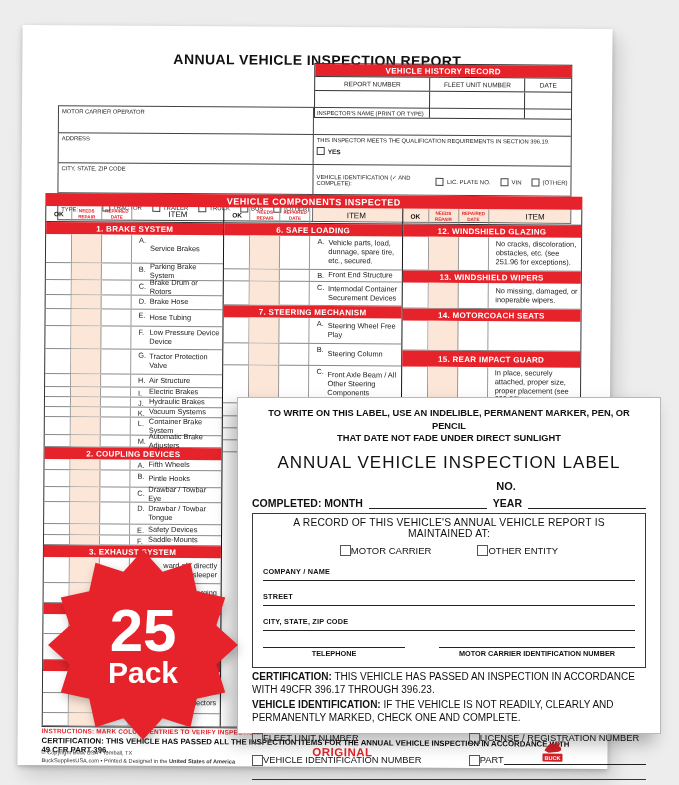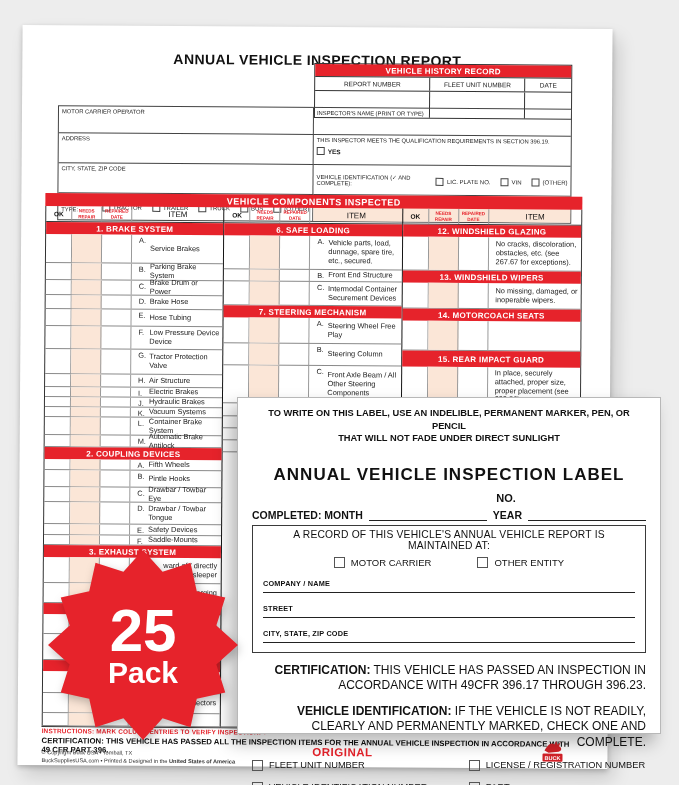--- a/index.html
+++ b/index.html
@@ -59,34 +59,34 @@
   .instr{position:absolute;top:702px;left:24px;font-size:6.4px;color:#e6232b;font-weight:bold;letter-spacing:.2px;}
   .certline{position:absolute;top:711px;left:24px;width:537px;font-size:7.8px;font-weight:bold;color:#111;}
   .copyr{position:absolute;top:723px;left:24px;font-size:5.6px;color:#333;line-height:1.5;}
   .original{position:absolute;top:719px;left:240px;width:170px;text-align:center;font-size:11.5px;font-weight:bold;color:#e6232b;letter-spacing:.5px;}
   .buck-logo{position:absolute;top:708px;left:522px;width:26px;height:28px;}
 
   
   .card{position:absolute;left:237px;top:397px;width:424px;height:337px;background:#fff;border:1px solid #b8b8b8;
     box-shadow:-7px 9px 16px rgba(0,0,0,.28);z-index:6;padding:9px 14px;box-sizing:border-box;color:#111;}
   .warn{font-size:9.3px;font-weight:bold;text-align:center;line-height:1.35;}
-  .card-title{font-size:17px;font-weight:bold;text-align:center;letter-spacing:1px;margin-top:20px;}
+  .card-title{font-size:17px;font-weight:normal;text-align:center;letter-spacing:1px;margin-top:8px;}
   .no-line{font-size:11px;font-weight:bold;margin-top:7px;padding-left:62%;}
   .completed{display:flex;align-items:flex-end;font-size:10.5px;font-weight:bold;margin-top:5px;gap:6px;}
   .uline{flex:1;border-bottom:1.5px solid #222;height:10px;}
   .recbox{border:1.5px solid #3a3a3a;margin-top:4px;padding:3px 10px 9px;}
   .rec-head{font-size:10.3px;text-align:center;letter-spacing:.2px;}
   .cb-row{display:flex;justify-content:center;gap:46px;margin-top:6px;font-size:9.5px;}
-  .cbitem{display:flex;align-items:center;gap:6px;font-weight:normal;}
+  .cbitem{display:flex;align-items:center;font-weight:normal;}
   .cbx2{width:11px;height:11px;border:1.3px solid #555;flex:none;box-sizing:border-box;}
   .field{border-bottom:1.3px solid #222;padding-bottom:4px;margin-top:11px;font-size:7.3px;font-weight:bold;letter-spacing:.2px;}
   .telrow{display:flex;gap:34px;margin-top:16px;}
   .tl{border-top:1.3px solid #222;font-size:7.3px;font-weight:bold;text-align:center;padding-top:1px;}
   .tl1{width:42%;}.tl2{width:58%;}
-  .para{font-size:12px;margin-top:10px;line-height:1.3;text-align:right;}
+  .para{font-size:10px;margin-top:2px;line-height:1.3;}
   .cbgrid{display:grid;grid-template-columns:55% 45%;row-gap:11px;margin-top:9px;font-size:9.3px;}
   .other-line{flex:1;border-bottom:1.3px solid #222;height:9px;}
   .card-footer{margin-top:13px;border-top:1.4px solid #333;padding-top:3px;text-align:center;font-size:7.8px;color:#222;}
 
   
   .badge{position:absolute;left:48px;top:550px;width:190px;height:190px;z-index:7;filter:drop-shadow(2px 4px 5px rgba(0,0,0,.25));}
   .badge svg{position:absolute;inset:0;width:100%;height:100%;}
   .badge-text{position:absolute;inset:0;display:flex;flex-direction:column;align-items:center;justify-content:center;color:#fff;font-weight:bold;line-height:.95;}
   .badge-l1{font-size:60px;text-align:center;}
   .badge-l2{font-size:30px;text-align:center;}
@@ -203,21 +203,21 @@
               <span class="key">B.</span>
               <span class="txt">Parking Brake System</span>
             </div>
           </div>
           <div class="item-row" style="height: 15px;">
             <div class="cell ok-cell"></div>
             <div class="cell nr-cell"></div>
             <div class="cell rd-cell"></div>
             <div class="cell item-cell">
               <span class="key">C.</span>
-              <span class="txt">Brake Drum or Power</span>
+              <span class="txt">Brake Drum or Rotors</span>
             </div>
           </div>
           <div class="item-row" style="height: 14px;">
             <div class="cell ok-cell"></div>
             <div class="cell nr-cell"></div>
             <div class="cell rd-cell"></div>
             <div class="cell item-cell">
               <span class="key">D.</span>
               <span class="txt">Brake Hose</span>
             </div>
@@ -293,21 +293,21 @@
               <span class="key">L.</span>
               <span class="txt">Container Brake System</span>
             </div>
           </div>
           <div class="item-row" style="height: 12px;">
             <div class="cell ok-cell"></div>
             <div class="cell nr-cell"></div>
             <div class="cell rd-cell"></div>
             <div class="cell item-cell">
               <span class="key">M.</span>
-              <span class="txt">Automatic Brake Antilock</span>
+              <span class="txt">Automatic Brake Adjusters</span>
             </div>
           </div>
           <div class="sec-header" style="height: 12px;">2. COUPLING DEVICES</div>
           <div class="item-row" style="height: 11px;">
             <div class="cell ok-cell"></div>
             <div class="cell nr-cell"></div>
             <div class="cell rd-cell"></div>
             <div class="cell item-cell">
               <span class="key">A.</span>
               <span class="txt">Fifth Wheels</span>
@@ -541,21 +541,21 @@
 DATE</div>
         <div class="h-item">ITEM</div>
       </div>
       <div class="colbody">
           <div class="sec-header" style="height: 12px;">12. WINDSHIELD GLAZING</div>
           <div class="item-row" style="height: 34px;">
             <div class="cell ok-cell"></div>
             <div class="cell nr-cell"></div>
             <div class="cell rd-cell"></div>
             <div class="cell item-cell">
-              <span class="txt">No cracks, discoloration, obstacles, etc. (see 267.67 for exceptions).</span>
+              <span class="txt">No cracks, discoloration, obstacles, etc. (see 251.96 for exceptions).</span>
             </div>
           </div>
           <div class="sec-header" style="height: 12px;">13. WINDSHIELD WIPERS</div>
           <div class="item-row" style="height: 26px;">
             <div class="cell ok-cell"></div>
             <div class="cell nr-cell"></div>
             <div class="cell rd-cell"></div>
             <div class="cell item-cell">
               <span class="txt">No missing, damaged, or inoperable wipers.</span>
             </div>
@@ -611,21 +611,21 @@
       <path d="M5 14 C8 8 12 5 15 8 L16.5 4 L18 8 L21 5.5 L19.5 9.5 C22.5 11 22.5 14 19 15 L9 16 Z" fill="#d22128"></path>
       <rect x="3" y="17" width="20" height="8" rx="1" fill="#d22128"></rect>
       <text x="13" y="23.3" font-size="5.5" fill="#ffffff" text-anchor="middle" font-weight="bold" font-family="Liberation Sans, sans-serif">BUCK</text>
     </svg>
   </div>
 </div>
 
 <div class="card">
   <div class="warn">
     <div>TO WRITE ON THIS LABEL, USE AN INDELIBLE, PERMANENT MARKER, PEN, OR PENCIL</div>
-    <div>THAT WILL NOT FADE UNDER DIRECT SUNLIGHT</div>
+    <div>THAT DATE NOT FADE UNDER DIRECT SUNLIGHT</div>
   </div>
   <div class="card-title">ANNUAL VEHICLE INSPECTION LABEL</div>
   <div class="no-line">NO.</div>
   <div class="completed">
     <span>COMPLETED: MONTH</span>
     <span class="uline"></span>
     <span>YEAR</span>
     <span class="uline"></span>
   </div>
   <div class="recbox">
@@ -636,20 +636,24 @@
           <span>MOTOR CARRIER</span>
         </span>
       <span class="cbitem">
           <span class="cbx2"></span>
           <span>OTHER ENTITY</span>
         </span>
     </div>
     <div class="field">COMPANY / NAME</div>
     <div class="field">STREET</div>
     <div class="field">CITY, STATE, ZIP CODE</div>
+    <div class="telrow">
+      <div class="tl tl1">TELEPHONE</div>
+      <div class="tl tl2">MOTOR CARRIER IDENTIFICATION NUMBER</div>
+    </div>
   </div>
   <div class="para"><b>CERTIFICATION:</b><span> THIS VEHICLE HAS PASSED AN INSPECTION IN ACCORDANCE WITH 49CFR 396.17 THROUGH 396.23.</span></div>
   <div class="para"><b>VEHICLE IDENTIFICATION:</b><span> IF THE VEHICLE IS NOT READILY, CLEARLY AND PERMANENTLY MARKED, CHECK ONE AND COMPLETE.</span></div>
   <div class="cbgrid">
       <span class="cbitem">
         <span class="cbx2"></span>
         <span>FLEET UNIT NUMBER</span>
       </span>
       <span class="cbitem">
         <span class="cbx2"></span>

